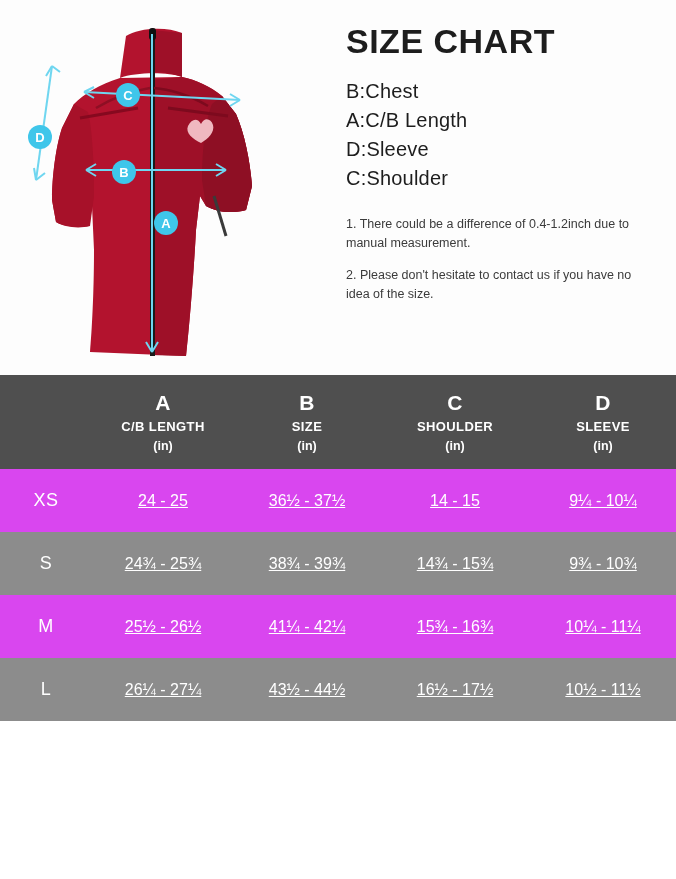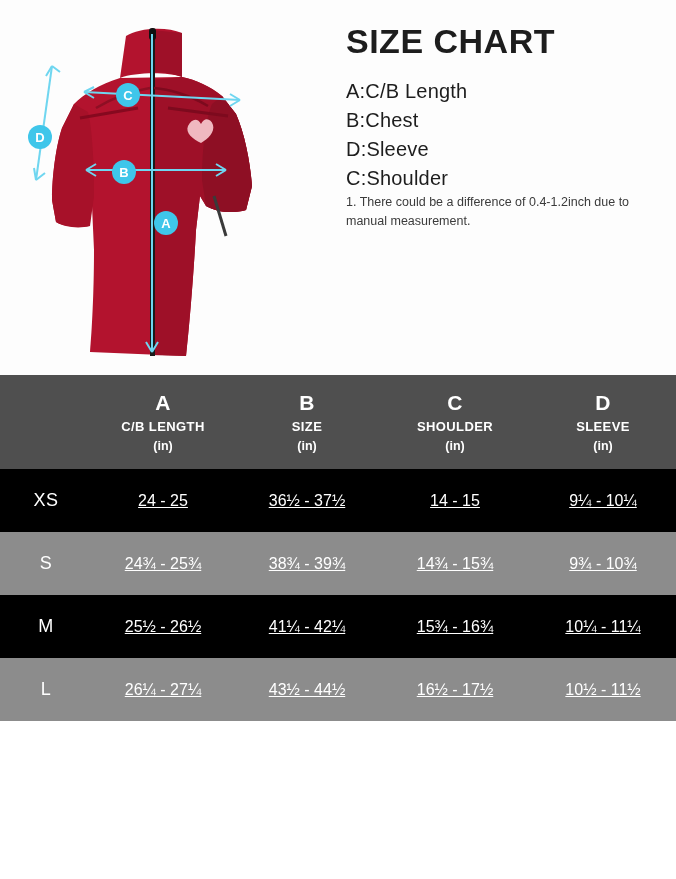--- a/index.html
+++ b/index.html
@@ -40,21 +40,21 @@
     letter-spacing: 0.5px;
     color: #1d1d1d;
     margin-bottom: 16px;
   }
   .legend-line {
     font-size: 20px;
     color: #1d1d1d;
     line-height: 1.45;
     letter-spacing: 0.2px;
   }
-  .notes { }
+  .notes { margin-top: 22px; }
   .note {
     font-size: 12.5px;
     color: #3b3b3b;
     line-height: 1.55;
     margin-bottom: 12px;
   }
 
   
   .table {
     position: absolute;
@@ -83,21 +83,21 @@
     letter-spacing: 0.4px;
     display: block;
   }
   .head-cell .unit {
     font-size: 12.5px;
     font-weight: bold;
     display: block;
     margin-top: 5px;
   }
   .row { height: 63px; }
-  .row.dark { background: #000000; }
+  .row.dark { background: #d946ef; }
   .row.light { background: #8c8c8c; }
   .size-cell {
     font-size: 18px;
     font-weight: bold;
     letter-spacing: 0.5px;
   }
   .val-cell { font-size: 16px; text-decoration: underline; }
 
   
   col.c0 { width: 92px; }
@@ -174,28 +174,29 @@
           <circle cx="166" cy="223" r="12" fill="#3fc6ea"></circle>
           <text x="166" y="228" text-anchor="middle" font-size="13" font-weight="bold" fill="#ffffff" font-family="Liberation Sans, sans-serif">A</text>
         </g>
       </svg>
     </div>
 
     <div class="info">
       <div class="title">SIZE CHART</div>
 
       <div class="legend">
+        <div class="legend-line">B:Chest</div>
         <div class="legend-line">A:C/B Length</div>
-        <div class="legend-line">B:Chest</div>
         <div class="legend-line">D:Sleeve</div>
         <div class="legend-line">C:Shoulder</div>
       </div>
 
       <div class="notes">
         <div class="note">1. There could be a difference of 0.4-1.2inch due to manual measurement.</div>
+        <div class="note">2. Please don't hesitate to contact us if you have no idea of the size.</div>
       </div>
     </div>
   </div>
 
   <table class="table">
     <colgroup>
       <col class="c0">
         <col class="c1">
         <col class="c2">
         <col class="c3">

